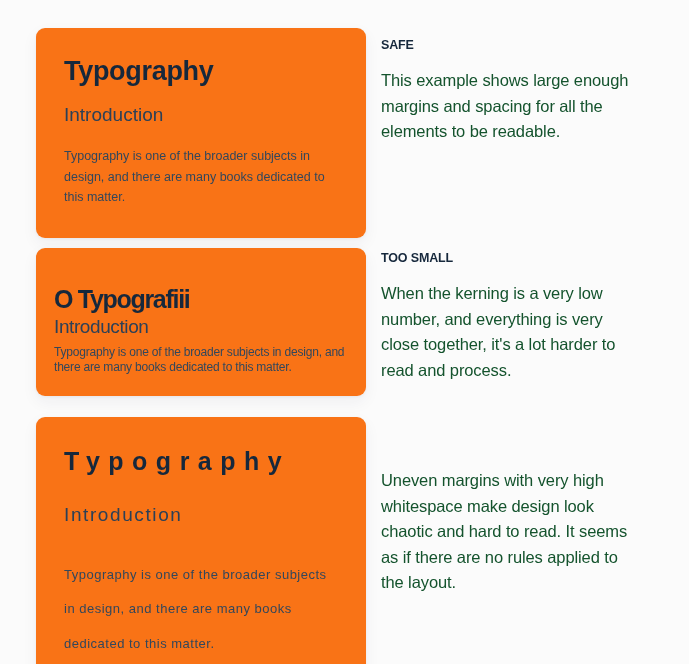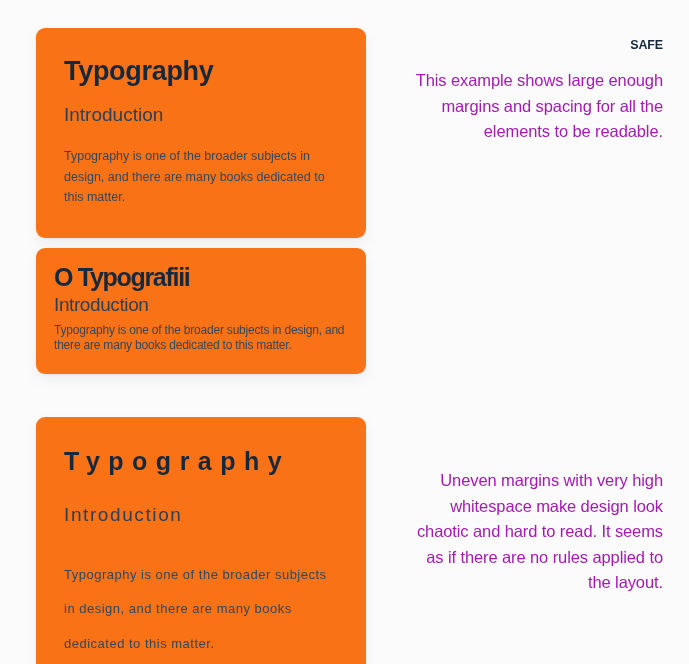--- a/index.html
+++ b/index.html
@@ -65,20 +65,21 @@
   }
 
   
   .card-small { padding: 16px 18px 22px 18px; }
   .card-small .spec-title {
     font-size: 25px;
     font-weight: bold;
     color: #16283c;
     letter-spacing: -1.3px;
     line-height: 1.05;
+    margin-top: 22px;
   }
   .card-small .spec-sub {
     margin-top: 5px;
     font-size: 19px;
     font-weight: normal;
     color: #2c4057;
     letter-spacing: -0.4px;
     line-height: 1.1;
   }
   .card-small .spec-body {
@@ -112,35 +113,34 @@
     font-size: 13px;
     color: #33475b;
     letter-spacing: 0.5px;
     line-height: 2.65;
     max-width: 290px;
   }
 
   
   .note {
     position: absolute;
-    left: 401px;
+    left: 381px;
     width: 262px;
-    text-align: right;
   }
   .note-label {
     font-size: 12.5px;
     font-weight: bold;
     color: #16283c;
     letter-spacing: -0.15px;
     line-height: 1.2;
   }
   .note-text {
     margin-top: 15px;
     font-size: 16.5px;
-    color: #a21caf;
+    color: #14532d;
     line-height: 1.55;
     letter-spacing: -0.1px;
   }
   .note-1 { top: 10px; }
   .note-2 { top: 3px; }
   .note-3 { top: 36px; }
 </style>
 </head>
 <body>
 
@@ -163,20 +163,22 @@
 
   <div class="row row-2">
 
     <div class="card card-small">
       <div class="spec-title">O Typografiii</div>
       <div class="spec-sub">Introduction</div>
       <div class="spec-body">Typography is one of the broader subjects in design, and there are many books dedicated to this matter.</div>
     </div>
 
     <div class="note note-2">
+      <div class="note-label">TOO SMALL</div>
+      <div class="note-text">When the kerning is a very low number, and everything is very close together, it's a lot harder to read and process.</div>
     </div>
 
   </div>
 
   <div class="row row-3">
 
     <div class="card card-large">
       <div class="spec-title">Typography</div>
       <div class="spec-sub">Introduction</div>
       <div class="spec-body">Typography is one of the broader subjects in design, and there are many books dedicated to this matter.</div>

